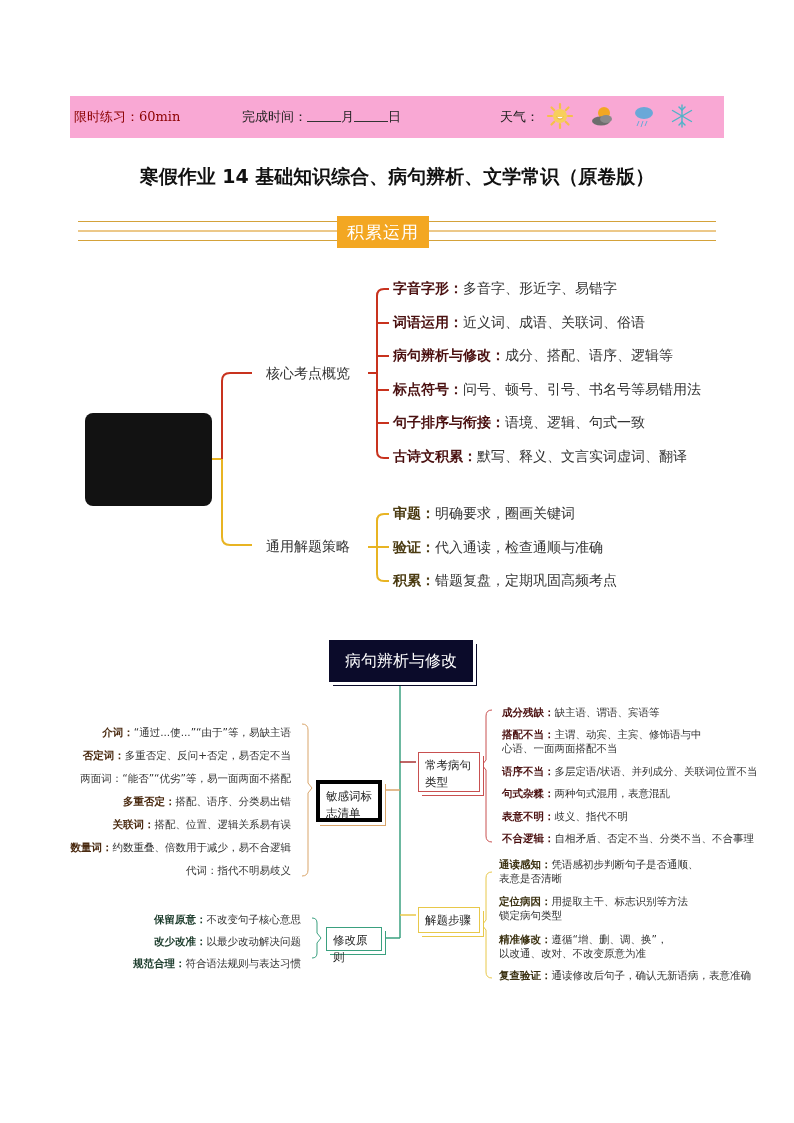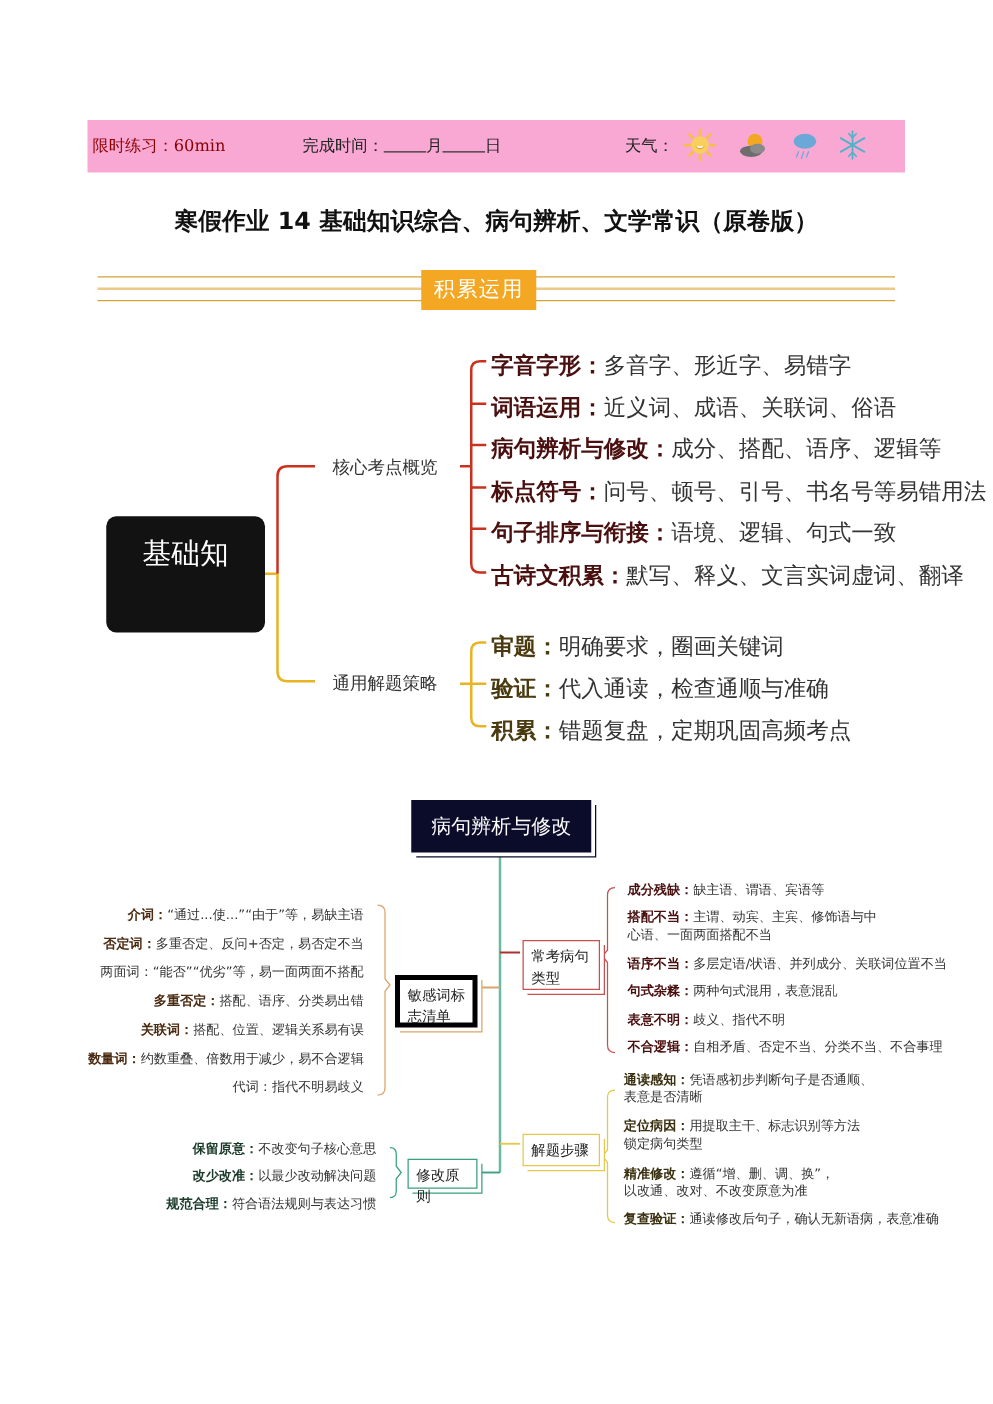--- a/index.html
+++ b/index.html
@@ -19,21 +19,21 @@
   .doc-title { left: 0; width: 794px; top: 164px; text-align: center; font-weight: bold; font-size: 19px; color: #111; }
 
   
   .band-line { left: 78px; width: 638px; height: 1px; background: #d4a23a; }
   .band-mid { background: #ecc889; height: 2px; }
   .section-label { left: 337px; top: 216px; width: 92px; height: 32px; background: #f3a722; color: #fff; font-size: 17px; text-align: center; line-height: 32px; letter-spacing: 1px; }
 
   
   .root-node { left: 85px; top: 413px; width: 127px; height: 93px; background: #121212; border-radius: 8px; color: #fff; font-size: 23px; line-height: 31px; text-align: center; padding-top: 15px; }
   .branch-label { font-size: 14px; color: #333; white-space: nowrap; }
-  .leaf { font-size: 18px; color: #333; white-space: nowrap; }
+  .leaf { font-size: 14px; color: #333; white-space: nowrap; }
   .leaf b { color: #4a1010; font-weight: bold; }
   .leaf.gold b { color: #4a3a10; }
 
   
   .root2 { left: 329px; top: 640px; width: 144px; height: 42px; background: #0b0b2a; color: #fff; font-size: 16px; text-align: center; line-height: 42px; box-shadow: 3px 3px 0 #fff, 4px 4px 0 #0b0b2a; }
   .box2 { background: #fff; font-size: 11.5px; line-height: 17px; color: #222; padding: 4px 6px; }
   .small { font-size: 10.5px; color: #333; white-space: nowrap; line-height: 14px; }
   .small b { font-weight: bold; }
   .right { text-align: right; }
 </style>
@@ -108,21 +108,20 @@
   <path d="M377 323 Q377 323 389 323" stroke="#c8321e" stroke-width="2" fill="none"></path>
   <path d="M377 356 H389" stroke="#c8321e" stroke-width="2" fill="none"></path>
   <path d="M377 390 H389" stroke="#c8321e" stroke-width="2" fill="none"></path>
   <path d="M377 423 H389" stroke="#c8321e" stroke-width="2" fill="none"></path>
 
   <path d="M368 547 H389" stroke="#e8b423" stroke-width="2" fill="none"></path>
   <path d="M389 514 H384 Q377 514 377 521 V574 Q377 581 384 581 H389" stroke="#e8b423" stroke-width="2" fill="none"></path>
 </svg>
 
 <div class="abs root-node">
-  <div>基础知</div>
 </div>
 
 <div class="abs branch-label" style="left:266px;top:365px">核心考点概览</div>
 <div class="abs branch-label" style="left:266px;top:538px">通用解题策略</div>
 
 <div class="abs leaf" style="left:393px;top:280px"><b>字音字形：</b><span>多音字、形近字、易错字</span></div>
 <div class="abs leaf" style="left:393px;top:314px"><b>词语运用：</b><span>近义词、成语、关联词、俗语</span></div>
 <div class="abs leaf" style="left:393px;top:347px"><b>病句辨析与修改：</b><span>成分、搭配、语序、逻辑等</span></div>
 <div class="abs leaf" style="left:393px;top:381px"><b>标点符号：</b><span>问号、顿号、引号、书名号等易错用法</span></div>
 <div class="abs leaf" style="left:393px;top:414px"><b>句子排序与衔接：</b><span>语境、逻辑、句式一致</span></div>

